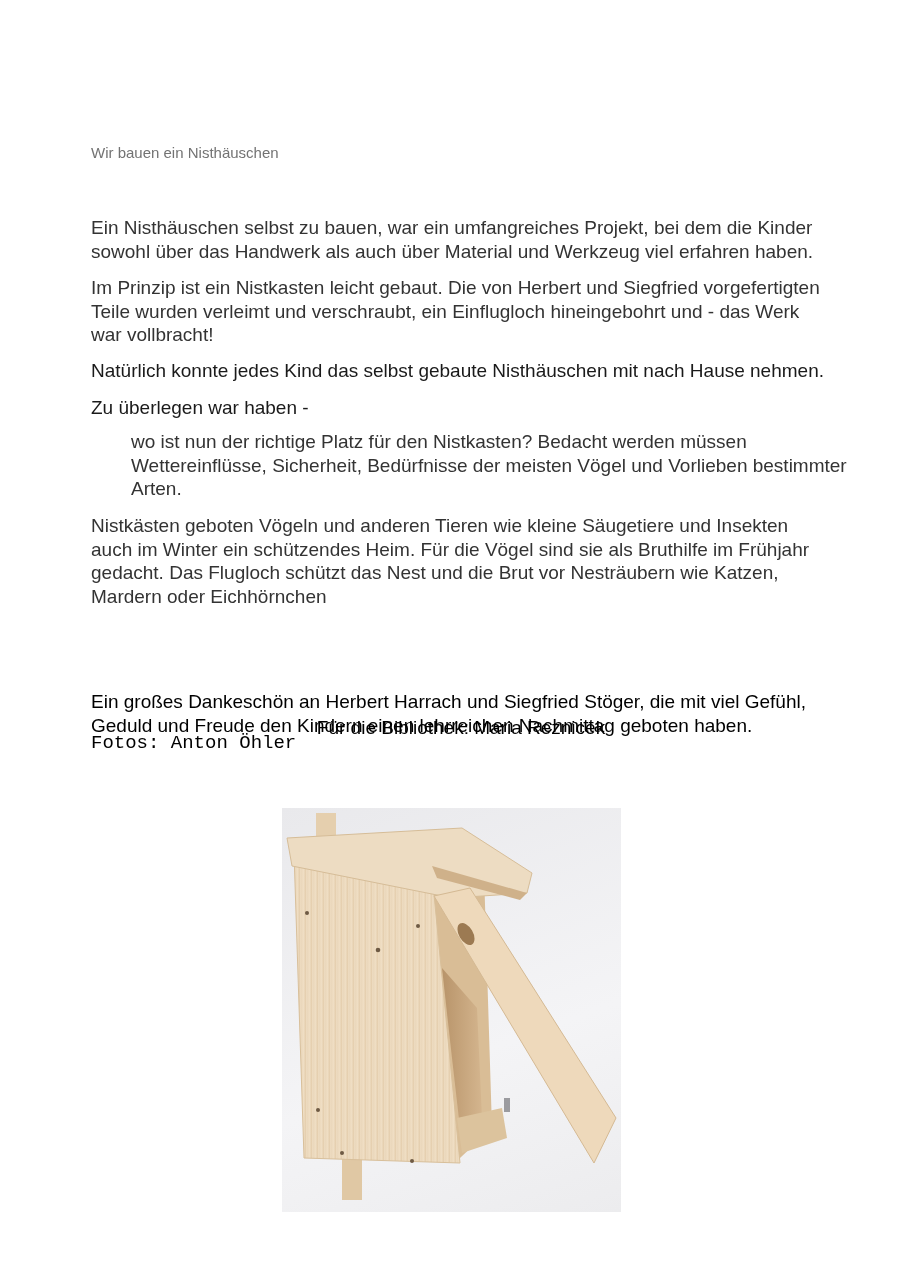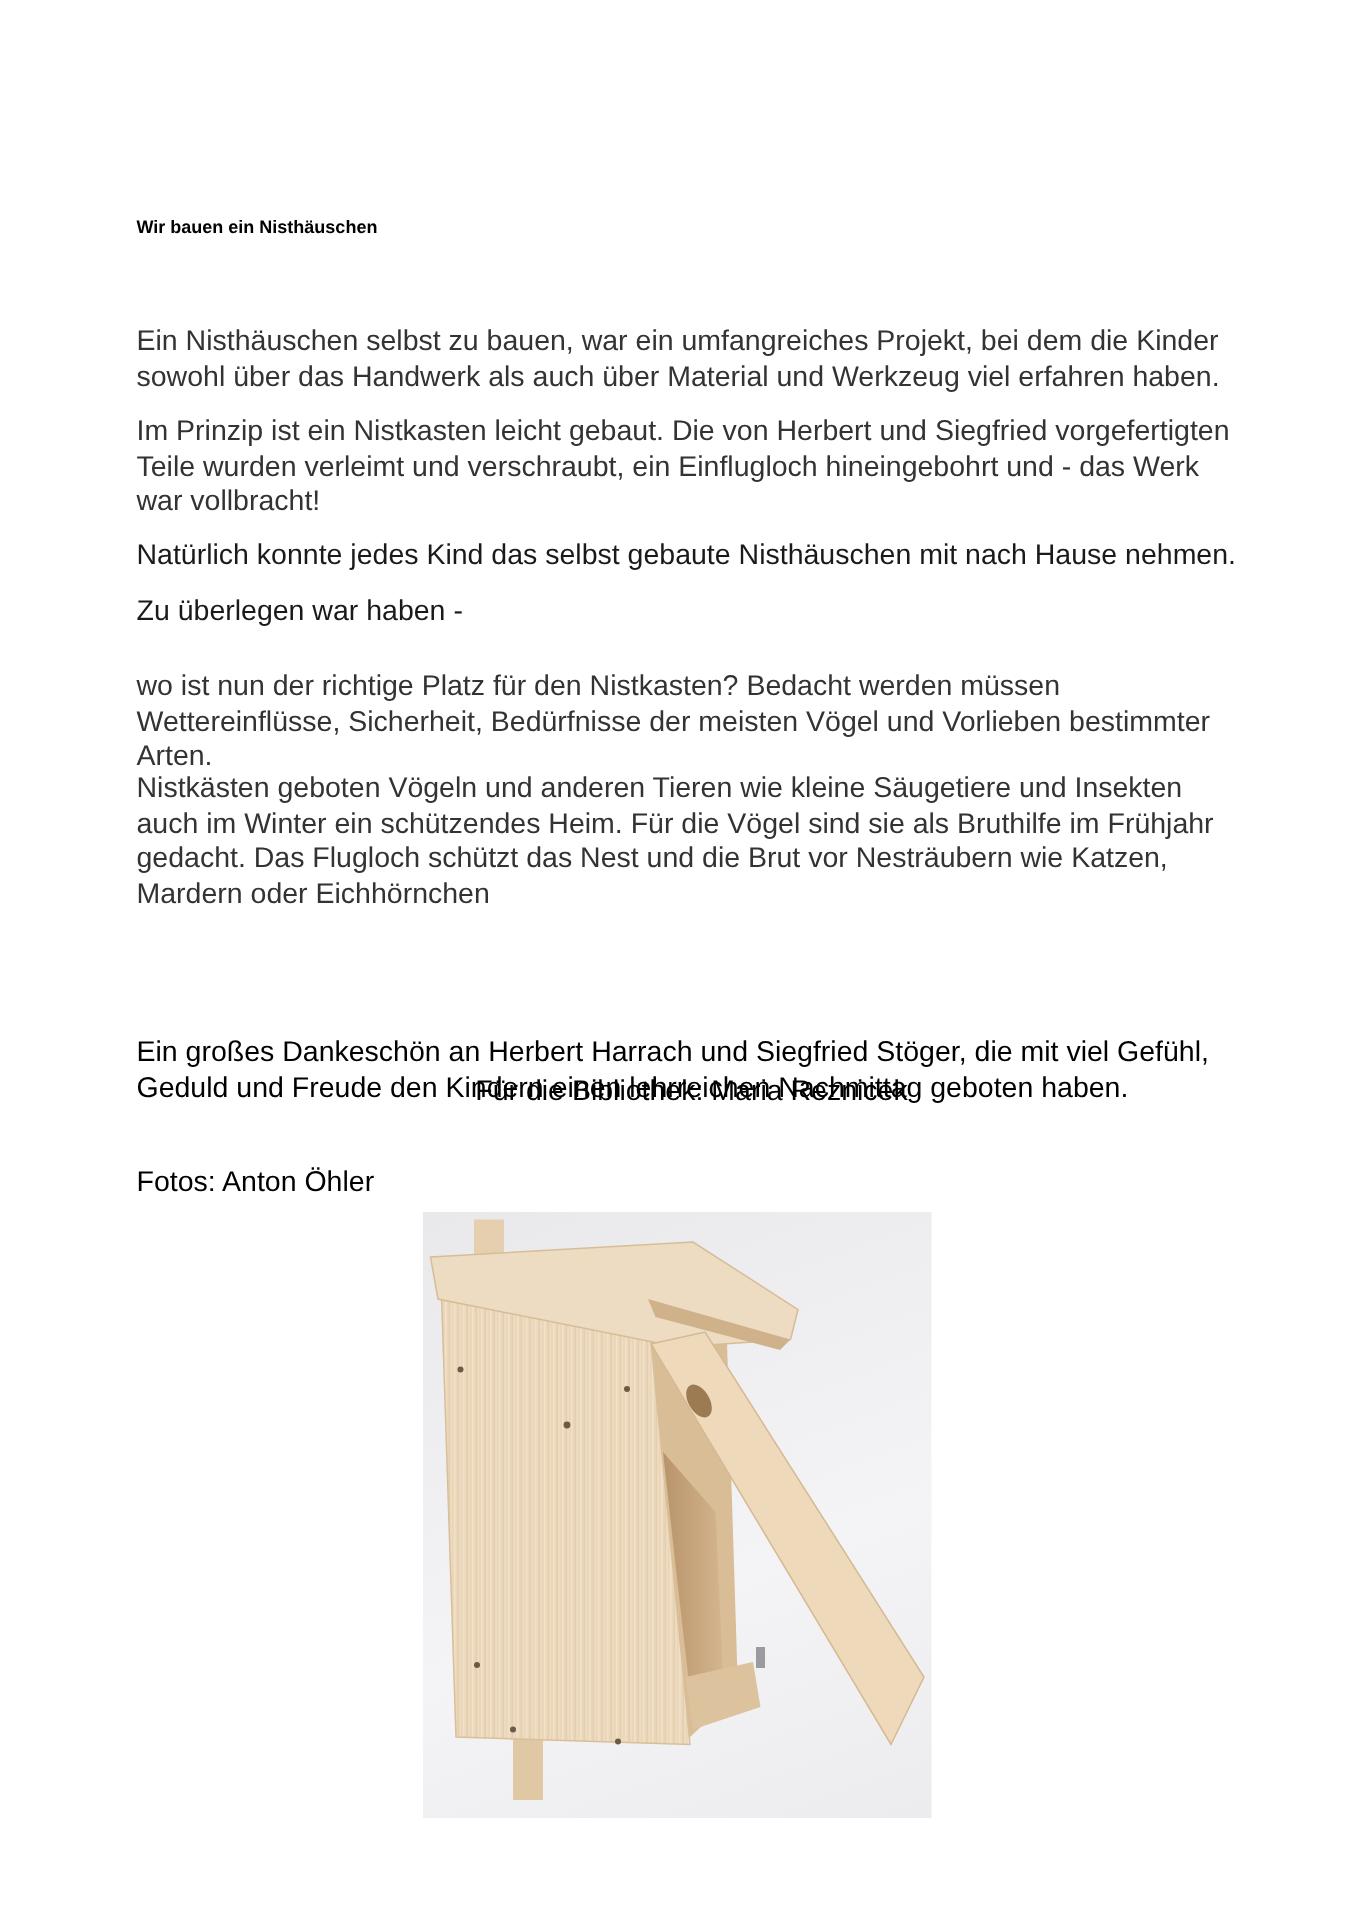--- a/index.html
+++ b/index.html
@@ -17,46 +17,46 @@
     .page {
       position: absolute;
       left: 91px;
       top: 0;
       width: 740px;
     }
     .title {
       position: absolute;
       top: 144px;
       left: 0;
-      font-size: 12px;
-      font-weight: bold;
-      color: #000000;
+      font-size: 15px;
+      font-weight: normal;
+      color: #737373;
       white-space: nowrap;
       margin: 0;
     }
     .body-text {
       position: absolute;
       left: 0;
       width: 740px;
       margin: 0;
       font-size: 19px;
       line-height: 23.5px;
       color: #333333;
     }
     .body-text.dark { color: #1a1a1a; }
     .body-text.black { color: #000000; }
     #p1 { top: 216px; }
     #p2 { top: 276px; }
     #p3 { top: 359px; }
     #p4 { top: 396px; }
-    #p5 { top: 446px; }
+    #p5 { top: 430px; margin-left: 40px; }
     #p6 { top: 514px; }
     #p7 { top: 658px; margin-top: 32px; }
     #p8 { top: 716px; text-align: center; }
-    #p9 { top: 777px; }
+    #p9 { top: 732px; font-family: Liberation Mono, monospace; }
 
     .photo {
       position: absolute;
       left: 282px;
       top: 808px;
       width: 339px;
       height: 404px;
       background: linear-gradient(160deg, #e9e9ec 0%, #f4f4f6 60%, #ececee 100%);
       overflow: hidden;
     }

